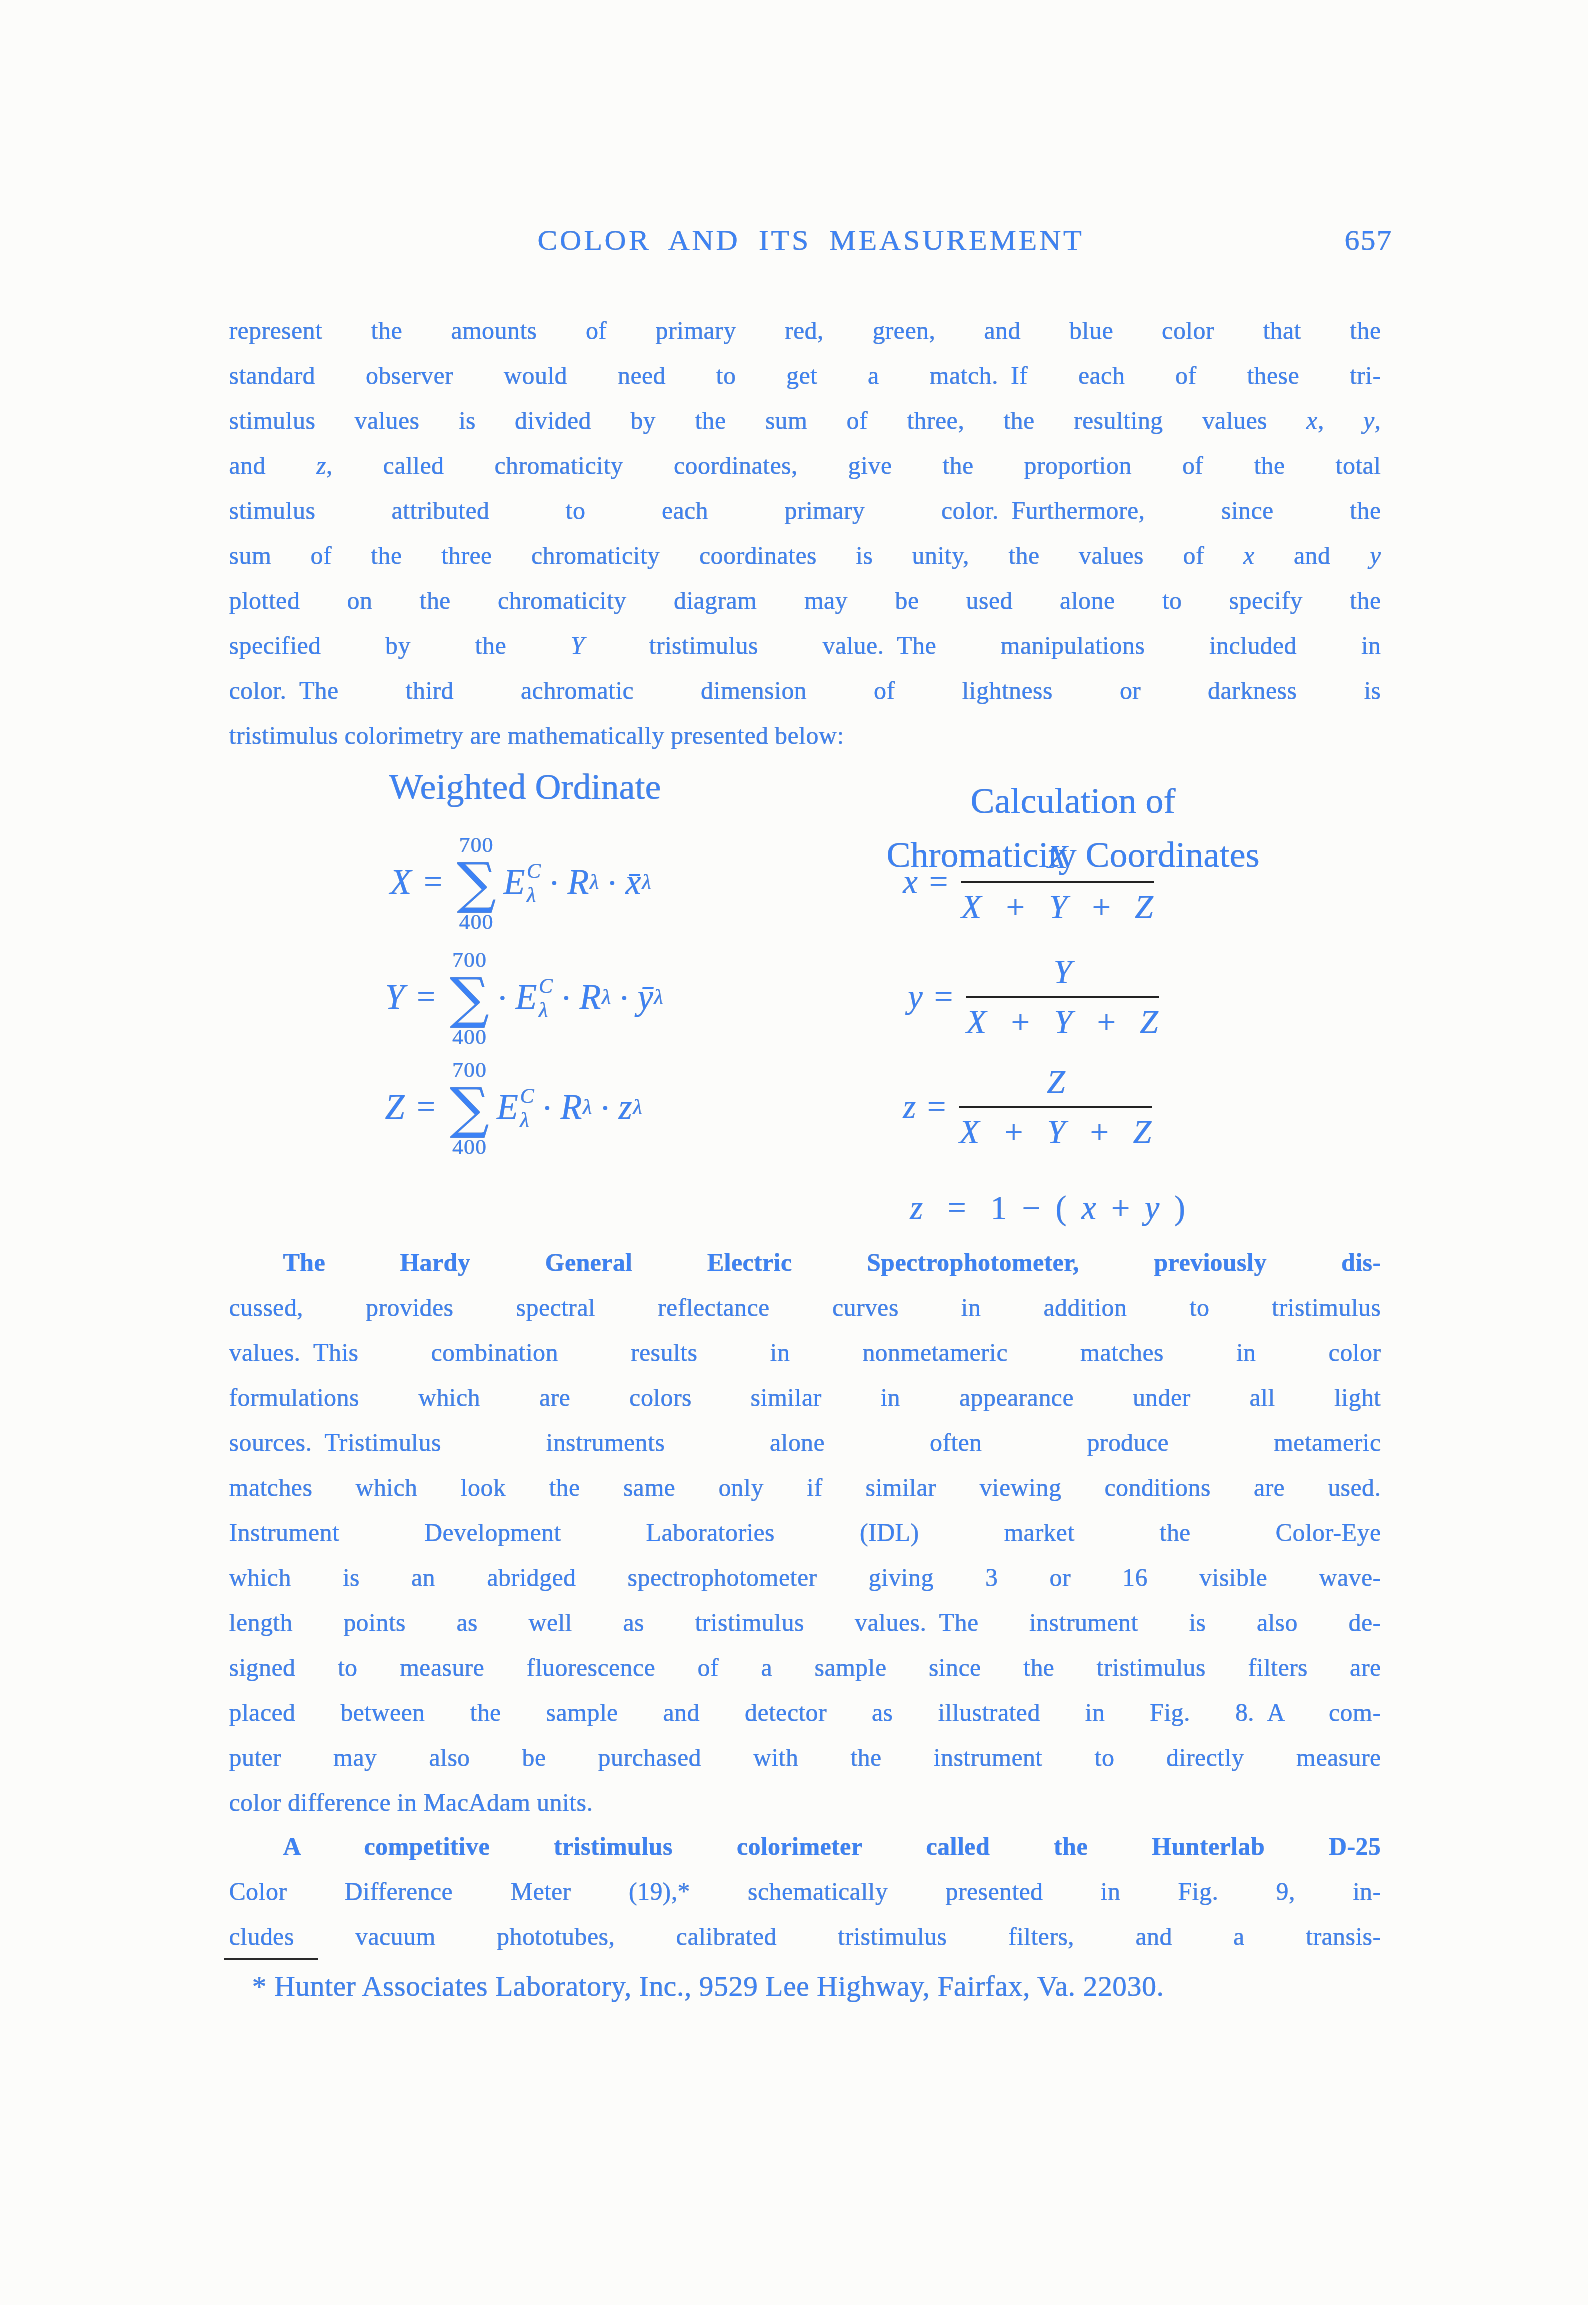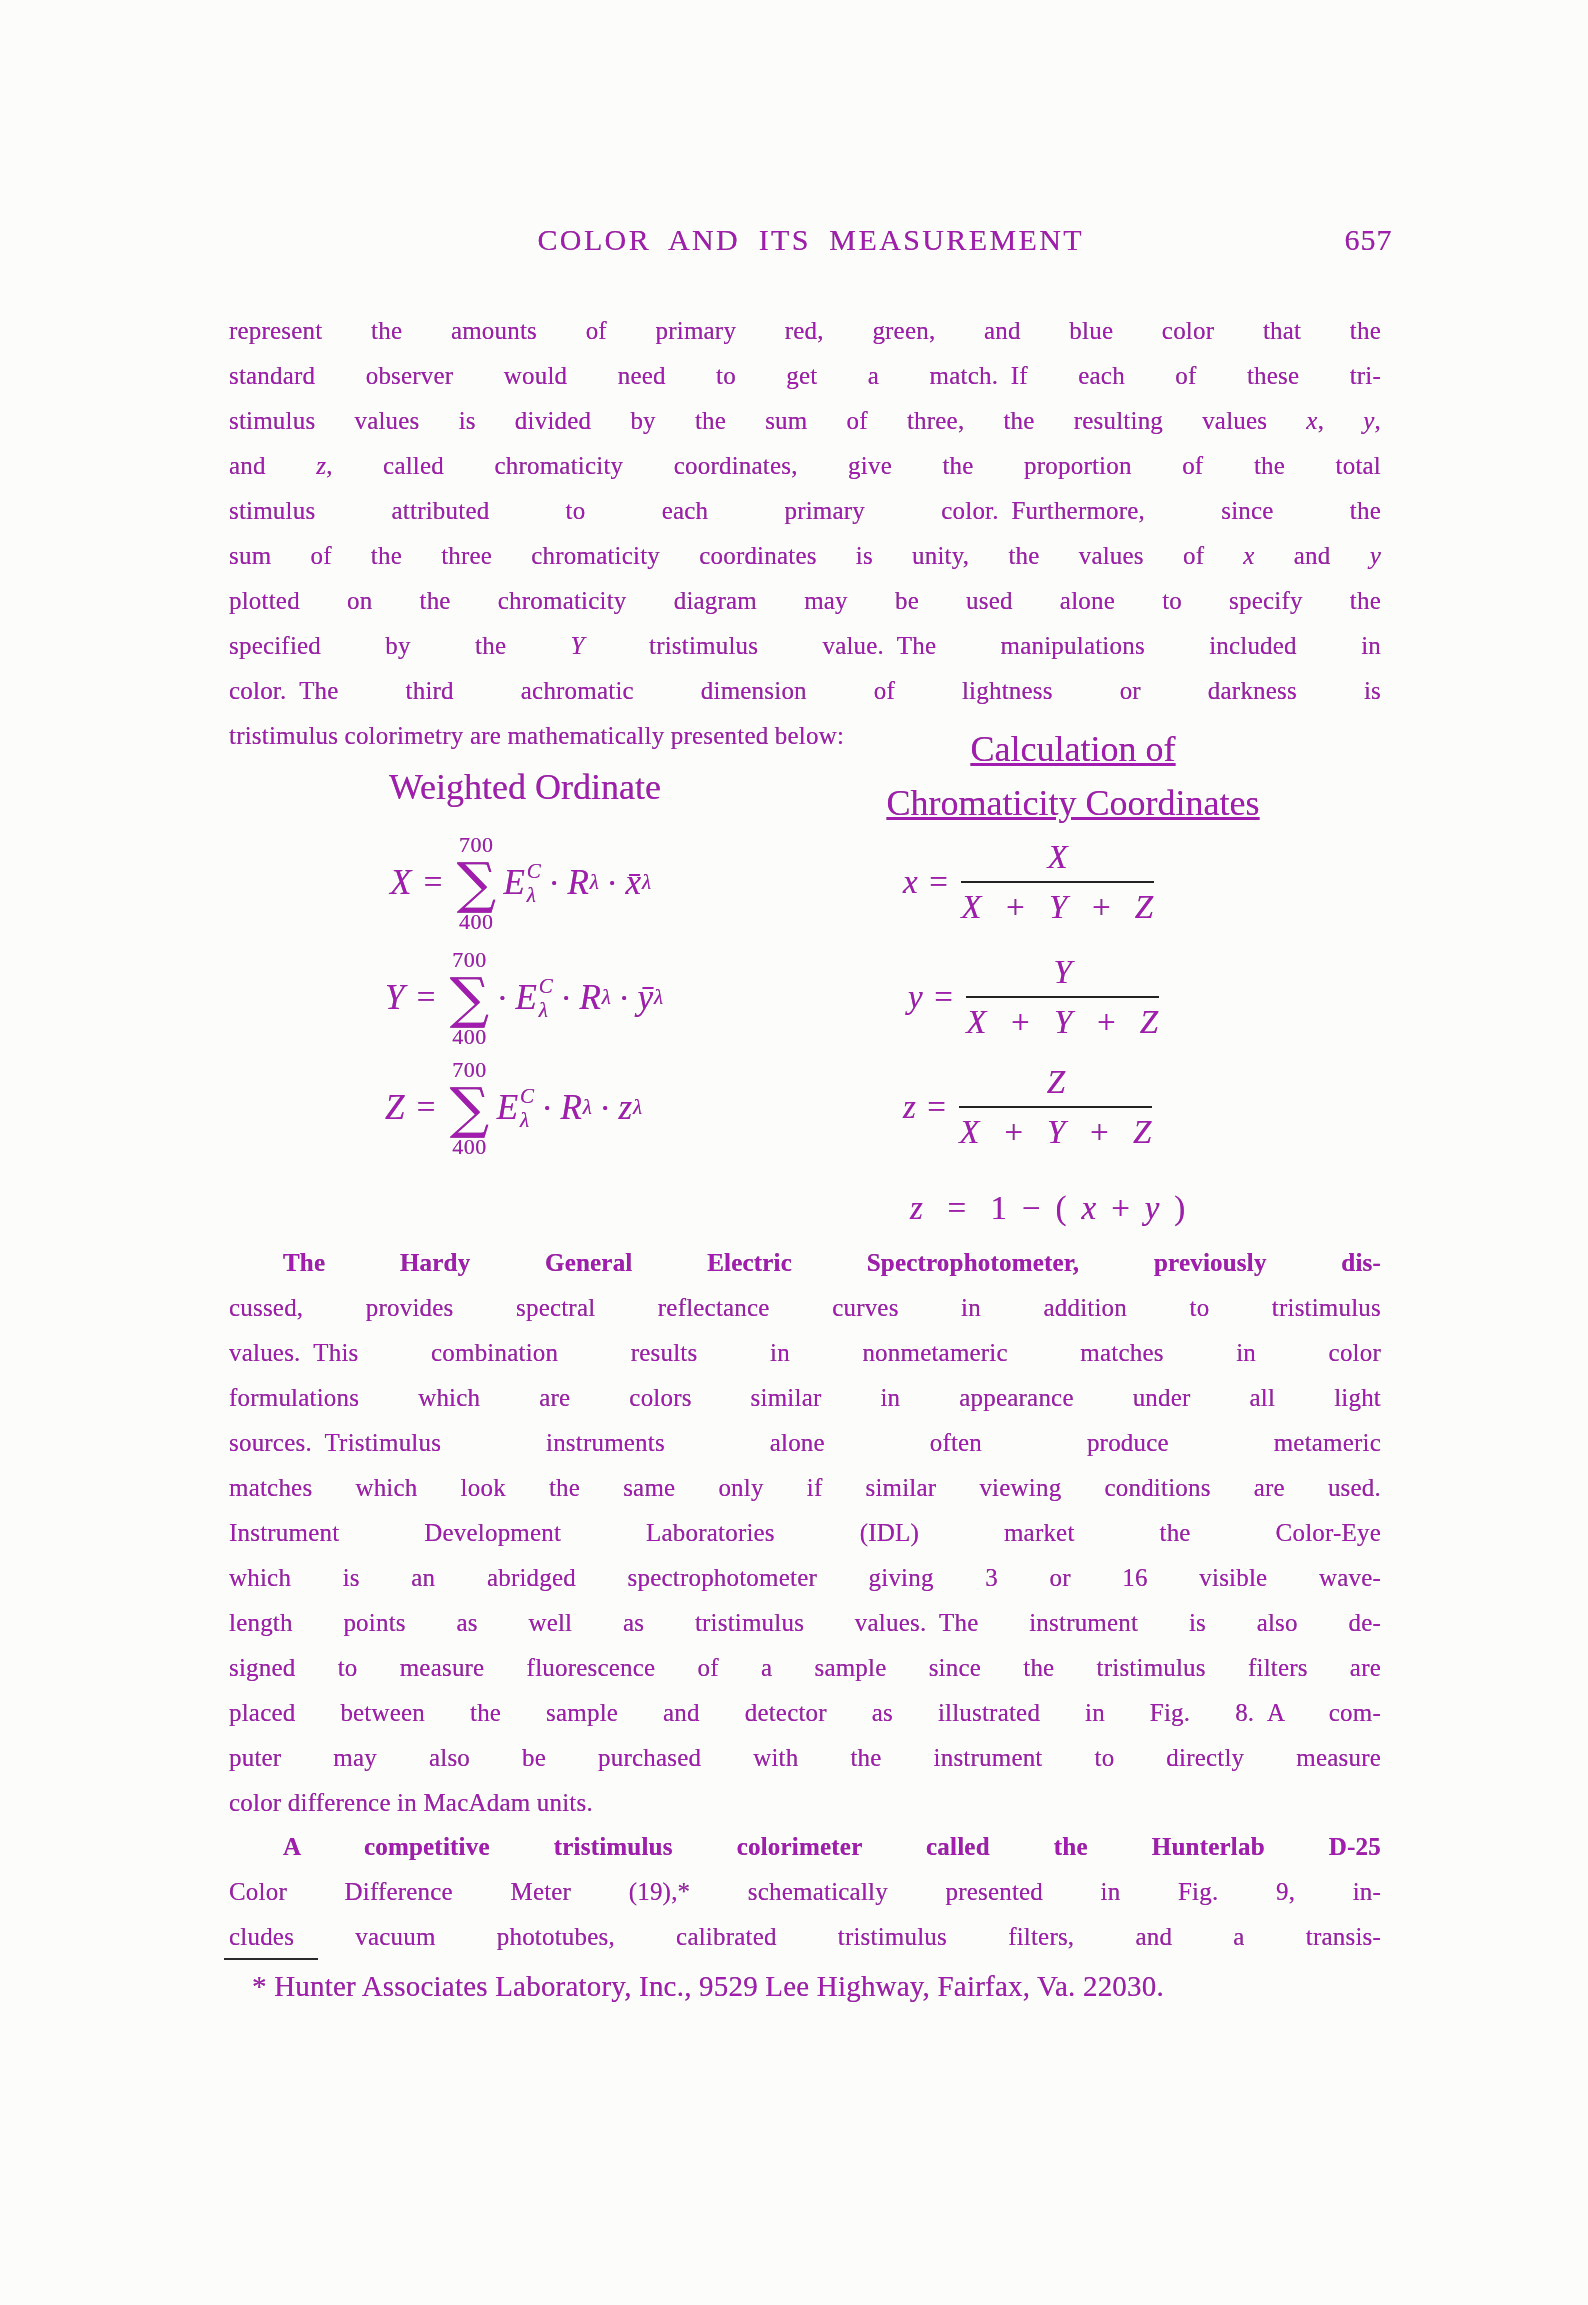--- a/index.html
+++ b/index.html
@@ -1,21 +1,21 @@
 <!DOCTYPE html>
 <html><head>
 <meta charset="utf-8">
 <style>
   html,body{margin:0;padding:0;background:#e8e8e8;}
   .page{
     position:relative;
     width:1589px;height:2306px;
     margin:0 auto;
     background:#fcfcfa;
-    color:#a21caf;
+    color:#3b82f6;
     font-family:"Liberation Serif","DejaVu Serif",serif;
     text-shadow:0 0 0.4px rgba(20,20,20,0.55);
     overflow:hidden;
   }
   .content{position:absolute;left:229px;top:0;width:1152px;height:100%;}
 
   
   .running-head{position:absolute;left:0;right:-11.5px;top:223px;height:42px;}
   .rh-title{
     display:block;text-align:center;
@@ -35,21 +35,21 @@
   .line.indent{padding-left:54px;font-weight:bold;}
   .line i{font-style:italic;}
 
   #para1{top:308px;}
   #para2{top:1240px;}
   #para3{top:1824px;}
 
   
   .fhead{position:absolute;text-align:center;font-size:36px;line-height:54px;}
   #fhead-left{left:105px;top:760px;width:382px;}
-  #fhead-right{left:631px;top:722px;width:426px;text-decoration:underline;}
+  #fhead-right{left:631px;top:774px;width:426px;}
 
   
   .sum-row{position:absolute;display:flex;align-items:center;height:115px;}
   #sum-x{left:161px;top:825px;}
   #sum-y{left:156px;top:940px;}
   #sum-z{left:156px;top:1050px;}
   .m-lhs{font-style:italic;font-size:35px;margin-right:12.4px;}
   .m-eq{font-size:33px;margin-right:14.3px;}
   .sigma-block{display:inline-flex;flex-direction:column;align-items:center;margin:0 7.6px 0 0;}
   .limit{font-size:22px;line-height:25px;letter-spacing:0.5px;}

